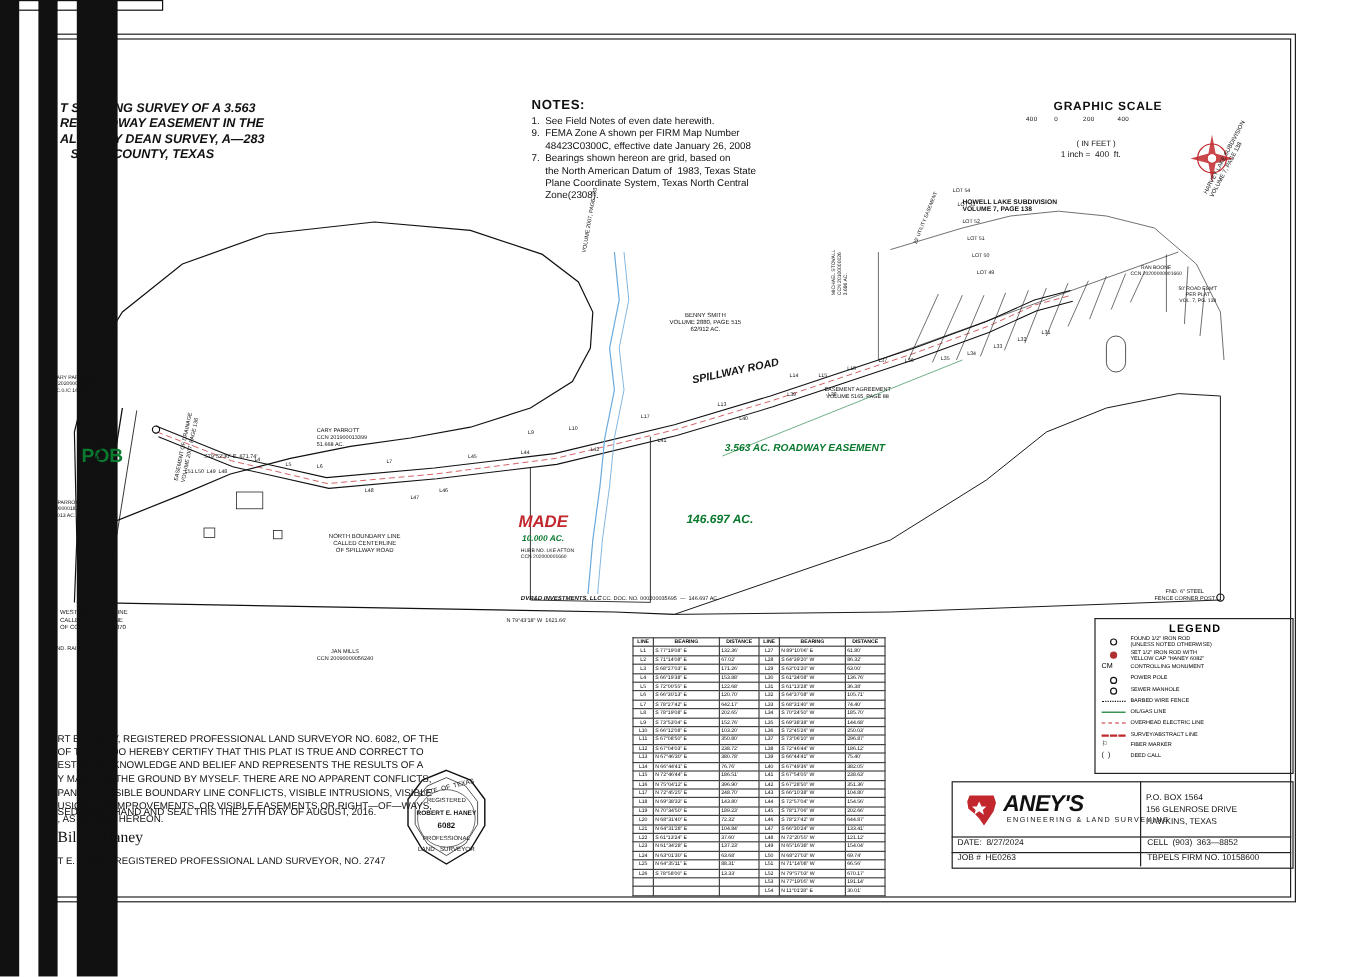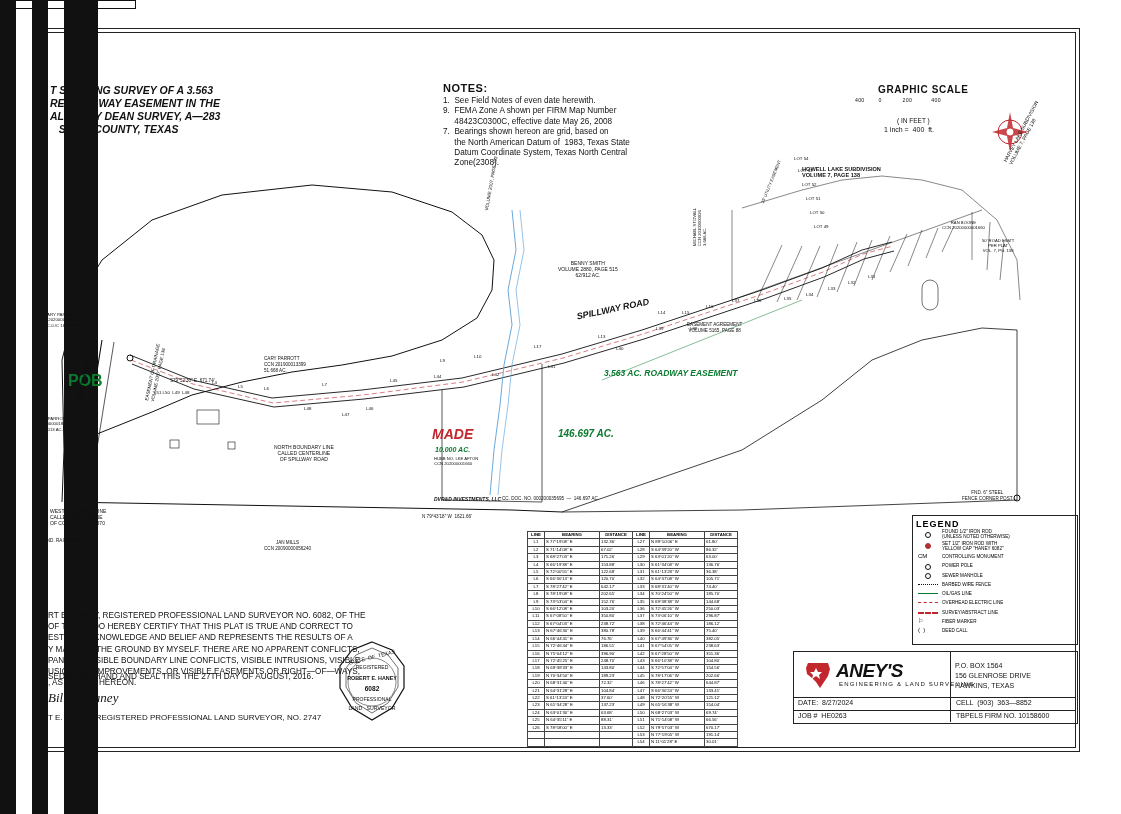--- a/index.html
+++ b/index.html
@@ -25,21 +25,21 @@
   #gs-bar i{position:absolute;top:0;height:100%;background:#111;}
   #gs-feet{left:897px;top:117px;font-size:6.5px;}
   #gs-eq{left:884px;top:126px;font-size:7px;}
 
   
   #map{position:absolute;left:42px;top:150px;width:996px;height:380px;}
   svg{position:absolute;left:0;top:0;}
 
   
   #legend{position:absolute;left:916px;top:519px;width:160px;height:130px;}
-  #legend .lh{font-size:9px;font-weight:bold;letter-spacing:1px;}
+  #legend .lh{font-size:9px;font-weight:bold;letter-spacing:1px;text-align:center;}
   .lrow{position:relative;height:9.3px;font-size:5.6px;padding-left:26px;line-height:9.3px;}
   .lsym{position:absolute;left:0;top:0;width:24px;height:9.3px;}
   .lsym .dot{position:absolute;left:9px;top:2.8px;width:4px;height:4px;border-radius:50%;border:1px solid #111;background:#fff;}
   .lsym .dotf{background:#b03030;border-color:#b03030;}
   .lsym .ln{position:absolute;left:2px;top:4px;width:20px;height:0;border-top:1px solid #111;}
   .lsym .lnr{border-top:1px dashed #c1272d;}
   .lsym .lng{border-top:1px solid #0a7a2f;}
   .lsym .lnd{border-top:1px dotted #111;}
   .lsym .ch{position:absolute;left:2px;top:0px;font-size:6px;}
 
@@ -48,21 +48,21 @@
   #ltab table{border-collapse:collapse;font-size:4.3px;}
   #ltab td,#ltab th{border:.5px solid #444;padding:0 1px;height:6.4px;line-height:6.4px;}
   #ltab th{font-weight:bold;font-size:4.3px;background:#fff;}
   .c-l{width:14px;text-align:center;}
   .c-b{width:52px;}
   .c-d{width:30px;}
 
   
   #cert{left:48px;top:610px;font-size:8.2px;line-height:11.2px;}
   #cert2{left:48px;top:672px;font-size:8.2px;}
-  #sig{left:48px;top:690px;font-size:13px;font-family:"Liberation Serif",serif;font-style:italic;text-align:right;}
+  #sig{left:48px;top:690px;font-size:13px;font-family:"Liberation Serif",serif;text-align:right;}
   #cert3{left:48px;top:713px;font-size:8px;}
 
   
   #seal{position:absolute;left:330px;top:640px;width:84px;height:84px;}
   #compname{left:836px;top:660px;font-size:19px;font-weight:bold;font-style:italic;letter-spacing:-.5px;}
   #compsub{left:839px;top:681px;font-size:6px;letter-spacing:1.2px;}
   #compaddr{left:955px;top:661px;font-size:7px;line-height:10px;}
   .cellline{font-size:7px;}
 </style>
 </head>
@@ -74,24 +74,24 @@
   <div class="bdr" style="left:44px;top:32px;width:1030px;height:714px;border-width:.5px;"></div>
 
   <div class="txt" id="title"><span>T SHOWING SURVEY OF A 3.563</span>
 <span>RE ROADWAY EASEMENT IN THE</span>
 <span>ALLOWAY DEAN SURVEY, A—283</span>
 <span>   SMITH COUNTY, TEXAS</span></div>
 
   <div class="txt" id="notes-h">NOTES:</div>
   <div class="txt" id="notes-b"><span>1.  See Field Notes of even date herewith.</span>
 <span>9.  FEMA Zone A shown per FIRM Map Number</span>
-<span>     48423C0300C, effective date May 26, 2008</span>
+<span>     48423C0300C, effective date January 26, 2008</span>
 <span>7.  Bearings shown hereon are grid, based on</span>
 <span>     the North American Datum of  1983, Texas State</span>
-<span>     Datum Coordinate System, Texas North Central</span>
+<span>     Plane Coordinate System, Texas North Central</span>
 <span>     Zone(2308).</span></div>
 
   <div class="txt" id="gs-title">GRAPHIC SCALE</div>
   <div class="txt" id="gs-nums"><span>400</span>        <span>0</span>            <span>200</span>           <span>400</span></div>
   <div id="gs-bar">
     <i style="left:0;width:16px;"></i>
       <i style="left:32px;width:16px;"></i>
       <i style="left:64px;width:34px;"></i>
   </div>
   <div class="txt ctr" id="gs-feet">( IN FEET )</div>
@@ -156,21 +156,21 @@
       <path d="M560 230 L760 150" stroke="#0a7a2f" stroke-width=".5" fill="none"></path>
 
       <circle cx="88" cy="208" r="3" fill="none" stroke="#111" stroke-width="1"></circle>
       <circle cx="975" cy="348" r="3" fill="none" stroke="#111" stroke-width="1"></circle>
       <circle cx="34" cy="344" r="3" fill="none" stroke="#111" stroke-width="1"></circle>
     </svg>
 
     <div class="txt grn bold" style="left:26px;top:198px;font-size:16px;margin-top:24px;">POB</div>
     <div class="txt bold ital" style="left:534px;top:154px;font-size:9px;transform:rotate(-12deg);">SPILLWAY ROAD</div>
     <div class="txt grn bold ital" style="left:562px;top:218px;font-size:8.5px;">3.563 AC. ROADWAY EASEMENT</div>
-    <div class="txt grn bold ital" style="left:516px;top:278px;font-size:10px;">146.697 AC.</div>
+    <div class="txt grn bold ital" style="left:530px;top:278px;font-size:10px;">146.697 AC.</div>
     <div class="txt red bold ital" style="left:390px;top:276px;font-size:14px;">MADE</div>
     <div class="txt grn bold ital" style="left:393px;top:296px;font-size:7px;">10.000 AC.</div>
     <div class="txt" style="left:392px;top:306px;font-size:4.2px;line-height:5px;">HUBB NO. LKE AFTON
 CCN 202000001660</div>
     <div class="txt ctr" style="left:516px;top:110px;font-size:5px;line-height:6.2px;">BENNY SMITH
 VOLUME 2880, PAGE 515
 62/912 AC.</div>
     <div class="txt" style="left:2px;top:162px;font-size:4.3px;line-height:5.4px;">CARY PARROTT
 N 20200000001053
 AC.0./C 16.013 AC.)</div>

